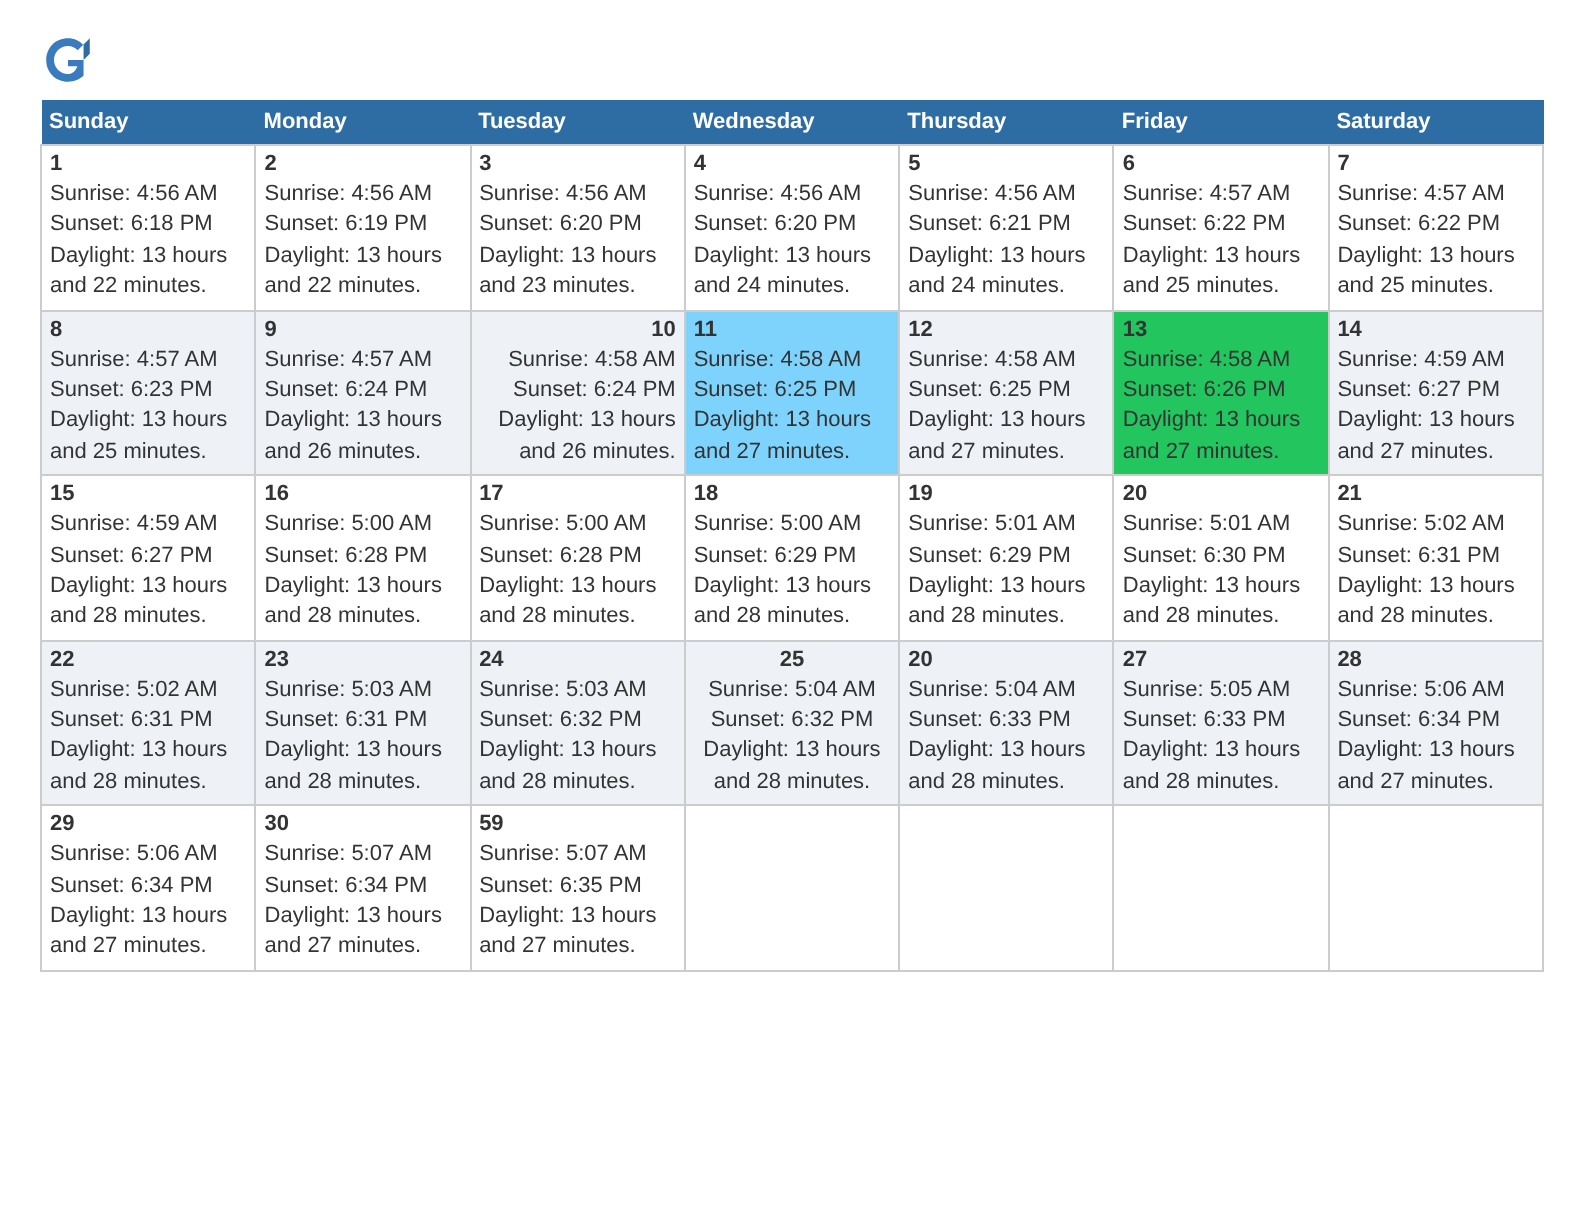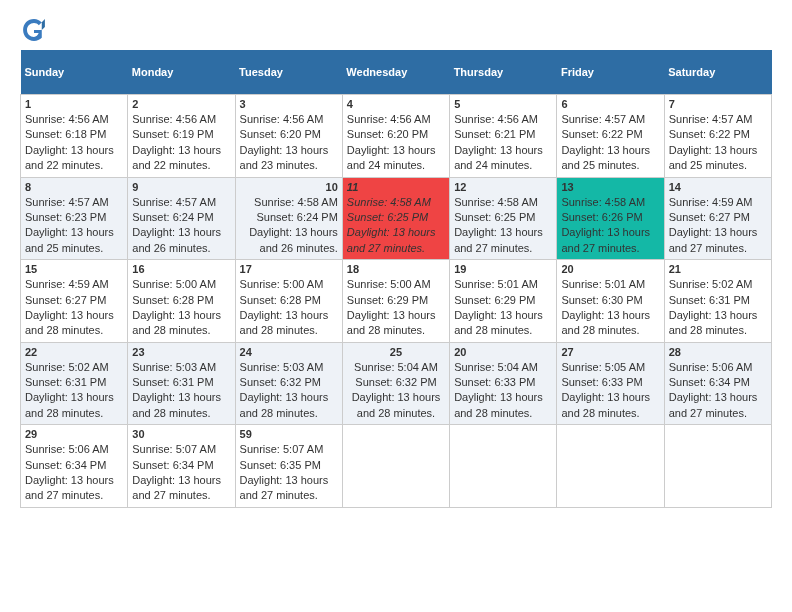--- a/index.html
+++ b/index.html
@@ -55,21 +55,21 @@
     }
     .calendar {
       width: 100%;
       border-collapse: collapse;
       margin-top: 6px;
       font-size: 10px;
     }
     .calendar th {
       background: #2e6da4;
       color: #fff;
-      padding: 16px 4px;
+      padding: 5px 4px;
       text-align: left;
       font-size: 11px;
       font-weight: bold;
     }
     .calendar td {
       border: 1px solid #ccc;
       vertical-align: top;
       padding: 3px 4px;
       width: calc(100% / 7);
       height: 82px;
@@ -166,29 +166,29 @@
             <div class="day-info">Sunrise: 4:57 AM<br>Sunset: 6:23 PM<br>Daylight: 13 hours and 25 minutes.</div>
           </td>
           <td style="background: rgb(238, 242, 247);">
             <span class="day-num">9</span>
             <div class="day-info">Sunrise: 4:57 AM<br>Sunset: 6:24 PM<br>Daylight: 13 hours and 26 minutes.</div>
           </td>
           <td style="background: rgb(238, 242, 247); text-align: right;">
             <span class="day-num">10</span>
             <div class="day-info">Sunrise: 4:58 AM<br>Sunset: 6:24 PM<br>Daylight: 13 hours and 26 minutes.</div>
           </td>
-          <td style="background: #ef4444; font-style: italic;">
+          <td style="background: #7dd3fc;">
             <span class="day-num">11</span>
             <div class="day-info">Sunrise: 4:58 AM<br>Sunset: 6:25 PM<br>Daylight: 13 hours and 27 minutes.</div>
           </td>
           <td style="background: rgb(238, 242, 247);">
             <span class="day-num">12</span>
             <div class="day-info">Sunrise: 4:58 AM<br>Sunset: 6:25 PM<br>Daylight: 13 hours and 27 minutes.</div>
           </td>
-          <td style="background: #14b8a6;">
+          <td style="background: #22c55e;">
             <span class="day-num">13</span>
             <div class="day-info">Sunrise: 4:58 AM<br>Sunset: 6:26 PM<br>Daylight: 13 hours and 27 minutes.</div>
           </td>
           <td style="background: rgb(238, 242, 247);">
             <span class="day-num">14</span>
             <div class="day-info">Sunrise: 4:59 AM<br>Sunset: 6:27 PM<br>Daylight: 13 hours and 27 minutes.</div>
           </td>
         </tr>
         <tr>
           <td>

